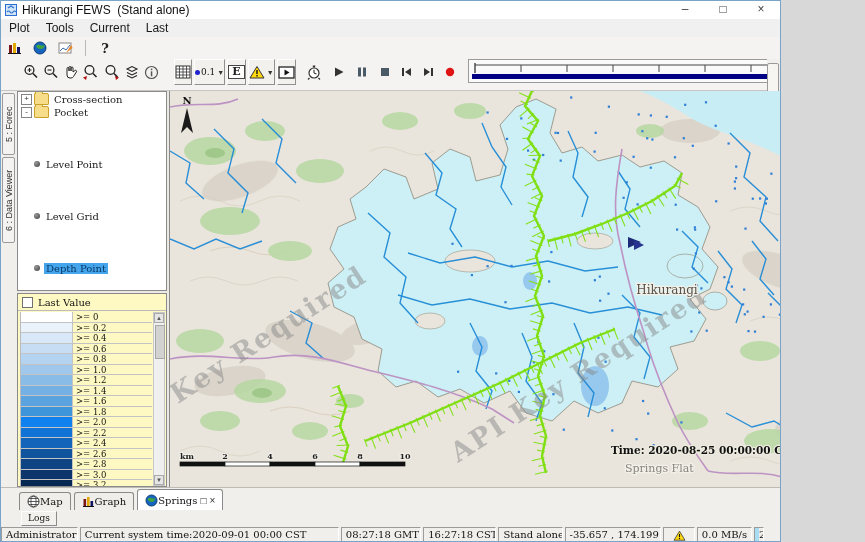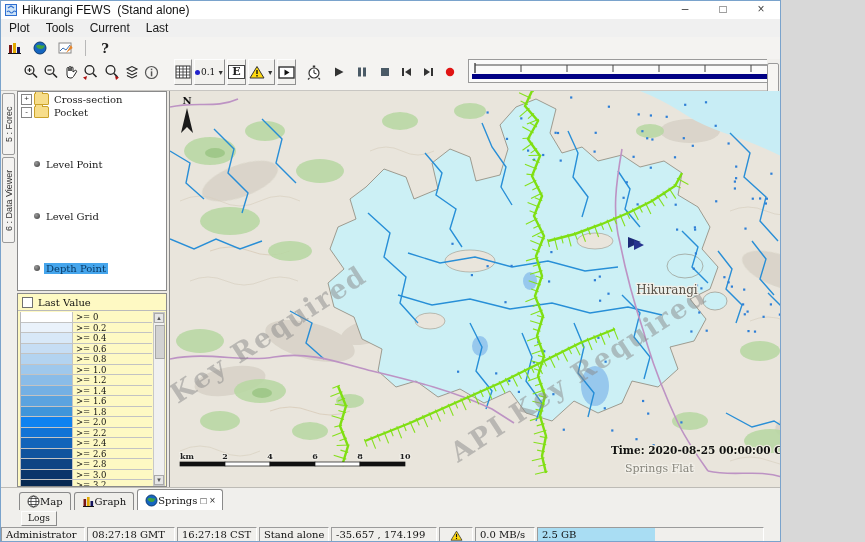--- a/index.html
+++ b/index.html
@@ -802,20 +802,21 @@
       <span class="tabglyph">×</span>
     </div>
   </div>
 
   <div class="logsrow">
     <span class="logsbtn">Logs</span>
   </div>
 
   <div class="statusbar">
     <span class="scell" style="width:84px">Administrator</span>
+    <span class="scell" style="width:286px">Current system time:2020-09-01 00:00 CST</span>
     <span class="scell" style="width:88px">08:27:18 GMT</span>
     <span class="scell" style="width:80px">16:27:18 CST</span>
     <span class="scell" style="width:70px">Stand alone</span>
     <span class="scell" style="width:106px">-35.657 , 174.199</span>
     <span class="scell" style="width:34px;display:flex;align-items:center;justify-content:center">
       <svg width="13" height="11" viewBox="0 0 16 14">
           <path d="M8,1.5 L15,13 H1z" fill="#ffd90f" stroke="#333"></path>
           <rect x="7.3" y="5" width="1.4" height="4" fill="#111"></rect>
           <rect x="7.3" y="10" width="1.4" height="1.5" fill="#111"></rect>
         </svg>

